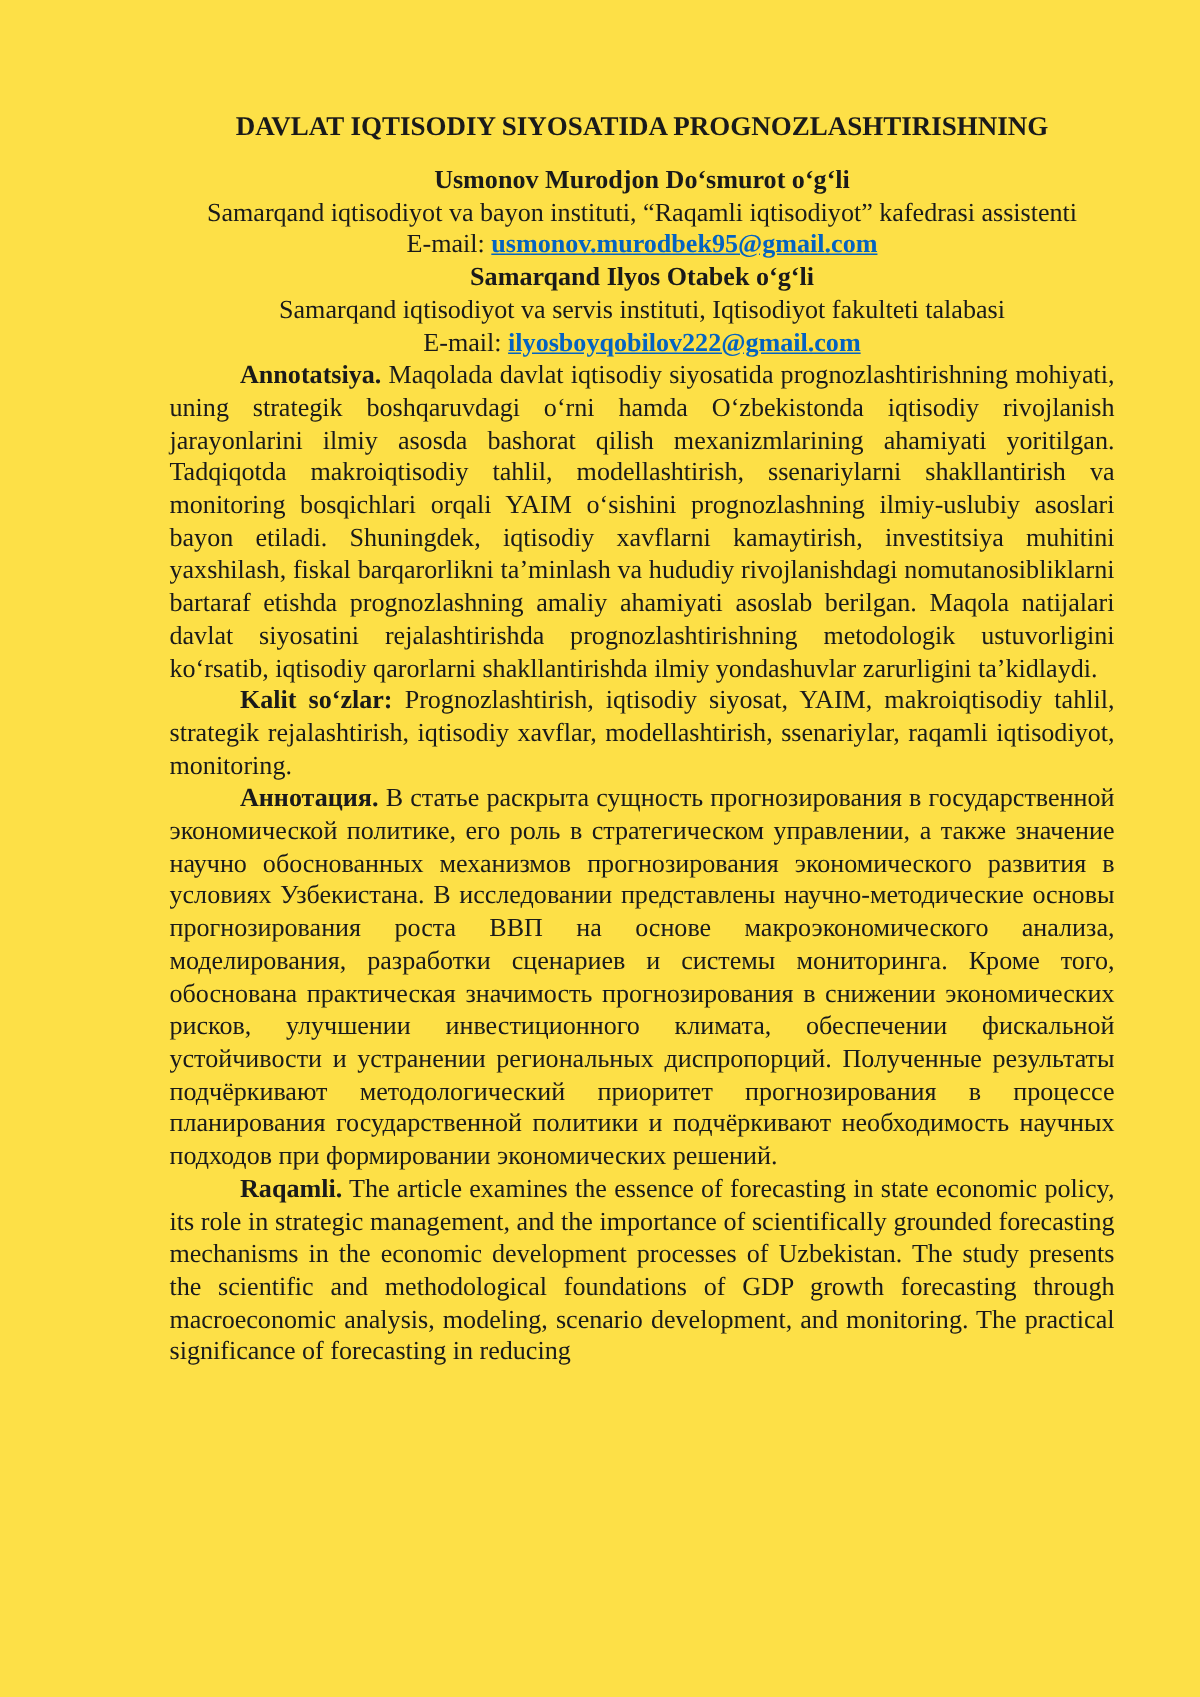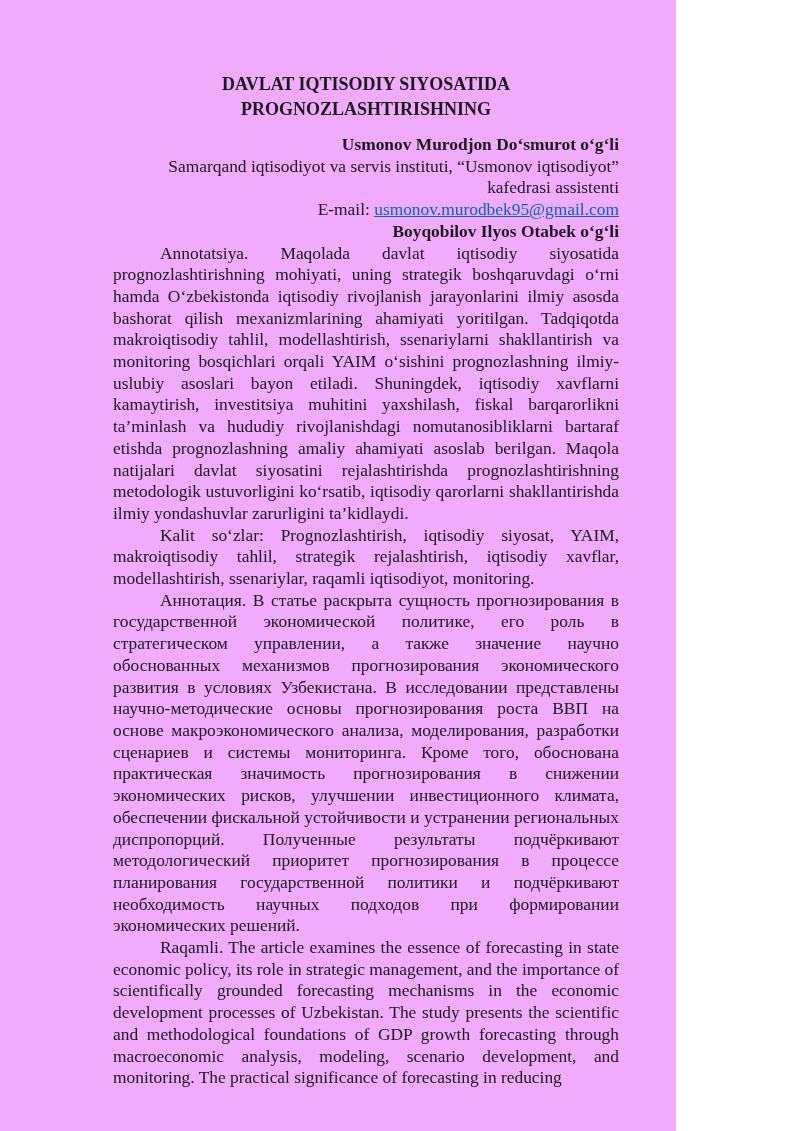--- a/index.html
+++ b/index.html
@@ -2,75 +2,81 @@
 <html><head>
 <meta charset="utf-8">
 <style>
   html, body {
     margin: 0;
     padding: 0;
     background: #ffffff;
   }
   .page {
     position: relative;
-    width: 676px;
+    width: 800px;
     height: 1131px;
-    background: #f0abfc;
+    background: #fde047;
     box-sizing: border-box;
     padding: 72px 57px 0 113px;
     color: #1a1a1a;
     font-family: "Liberation Serif", "DejaVu Serif", serif;
     font-size: 17.4px;
     line-height: 21.7px;
     overflow: hidden;
   }
   .title-block {
     text-align: center;
     font-weight: bold;
     font-size: 18px;
     line-height: 25px;
     margin-bottom: 12px;
   }
   .center-line {
-    text-align: right;
+    text-align: center;
   }
   .bold {
     font-weight: bold;
   }
   .para {
     margin: 0;
     text-align: justify;
     text-indent: 47px;
   }
   .para b {
-    font-weight: normal;
+    font-weight: bold;
   }
   a.email-link {
     color: #0563C1;
     text-decoration: underline;
     cursor: pointer;
+    font-weight: bold;
   }
 </style>
 </head>
 <body>
 
 <div class="page">
 
   <div class="title-block">
     <div>DAVLAT IQTISODIY SIYOSATIDA PROGNOZLASHTIRISHNING</div>
   </div>
 
   <div class="center-line bold">Usmonov Murodjon Doʻsmurot oʻgʻli</div>
-  <div class="center-line">Samarqand iqtisodiyot va servis instituti, “Usmonov iqtisodiyot” kafedrasi assistenti</div>
+  <div class="center-line">Samarqand iqtisodiyot va bayon instituti, “Raqamli iqtisodiyot” kafedrasi assistenti</div>
   <div class="center-line">
     <span>E-mail:</span>
     <a class="email-link">usmonov.murodbek95@gmail.com</a>
   </div>
 
-  <div class="center-line bold">Boyqobilov Ilyos Otabek oʻgʻli</div>
+  <div class="center-line bold">Samarqand Ilyos Otabek oʻgʻli</div>
+  <div class="center-line">Samarqand iqtisodiyot va servis instituti, Iqtisodiyot fakulteti talabasi</div>
+  <div class="center-line">
+    <span>E-mail:</span>
+    <a class="email-link">ilyosboyqobilov222@gmail.com</a>
+  </div>
 
   <p class="para">
     <b>Annotatsiya.</b>
     <span>Maqolada davlat iqtisodiy siyosatida prognozlashtirishning mohiyati, uning strategik boshqaruvdagi oʻrni hamda Oʻzbekistonda iqtisodiy rivojlanish jarayonlarini ilmiy asosda bashorat qilish mexanizmlarining ahamiyati yoritilgan. Tadqiqotda makroiqtisodiy tahlil, modellashtirish, ssenariylarni shakllantirish va monitoring bosqichlari orqali YAIM oʻsishini prognozlashning ilmiy-uslubiy asoslari bayon etiladi. Shuningdek, iqtisodiy xavflarni kamaytirish, investitsiya muhitini yaxshilash, fiskal barqarorlikni ta’minlash va hududiy rivojlanishdagi nomutanosibliklarni bartaraf etishda prognozlashning amaliy ahamiyati asoslab berilgan. Maqola natijalari davlat siyosatini rejalashtirishda prognozlashtirishning metodologik ustuvorligini koʻrsatib, iqtisodiy qarorlarni shakllantirishda ilmiy yondashuvlar zarurligini ta’kidlaydi.</span>
   </p>
 
   <p class="para">
     <b>Kalit soʻzlar:</b>
     <span>Prognozlashtirish, iqtisodiy siyosat, YAIM, makroiqtisodiy tahlil, strategik rejalashtirish, iqtisodiy xavflar, modellashtirish, ssenariylar, raqamli iqtisodiyot, monitoring.</span>
   </p>

